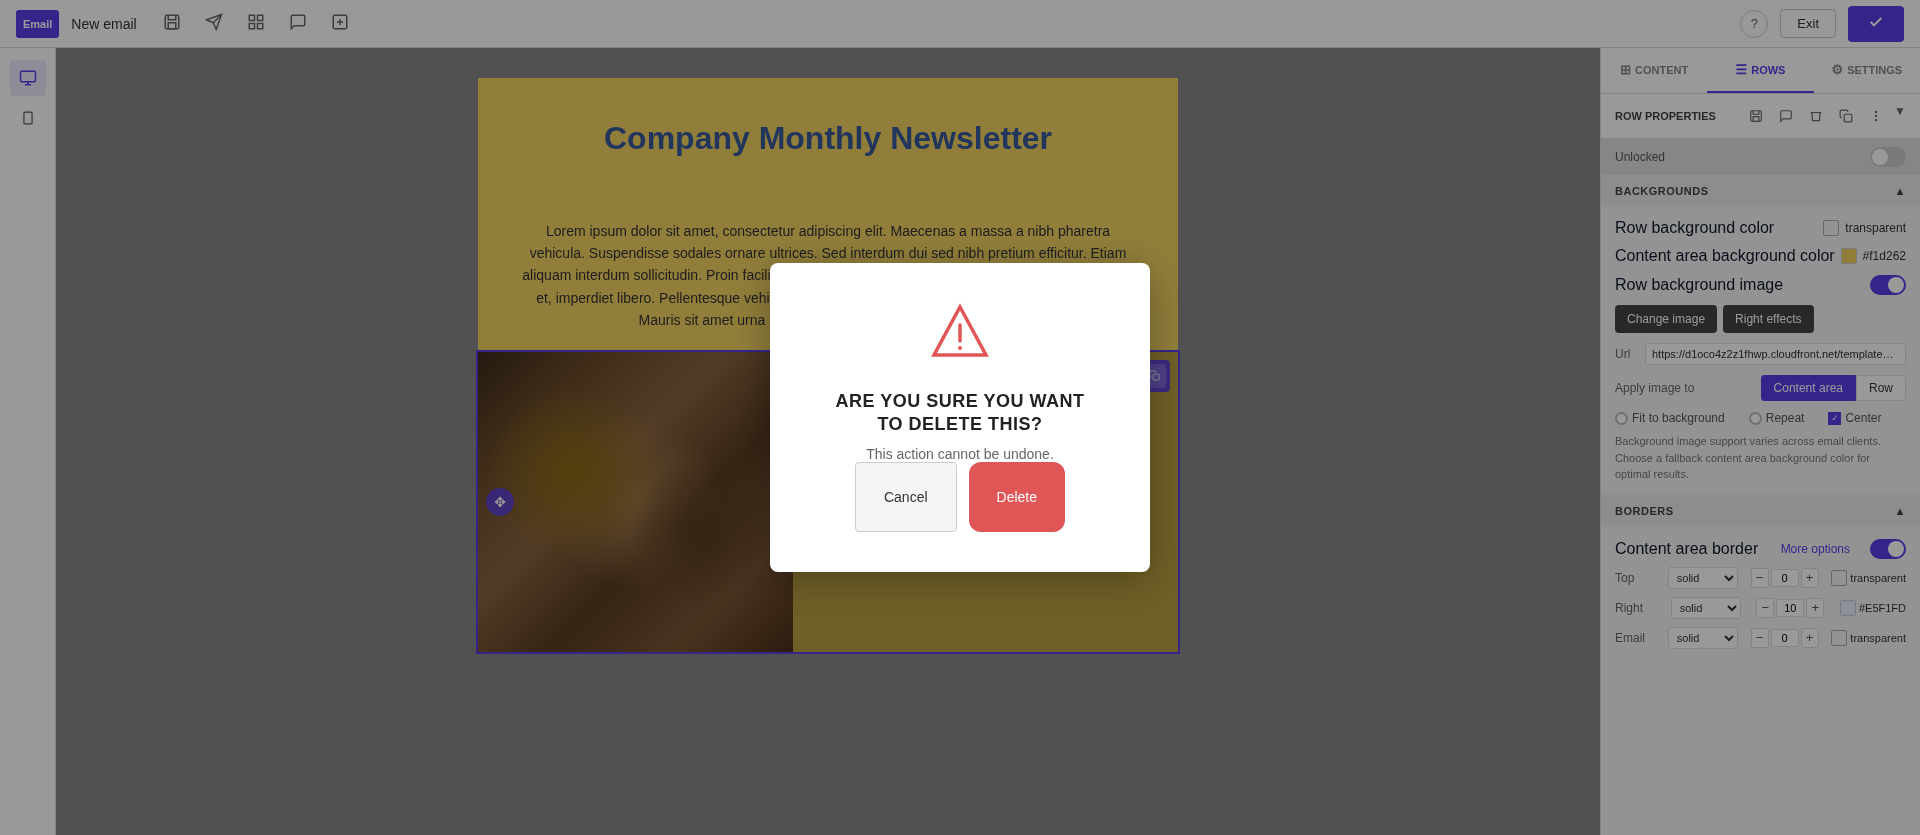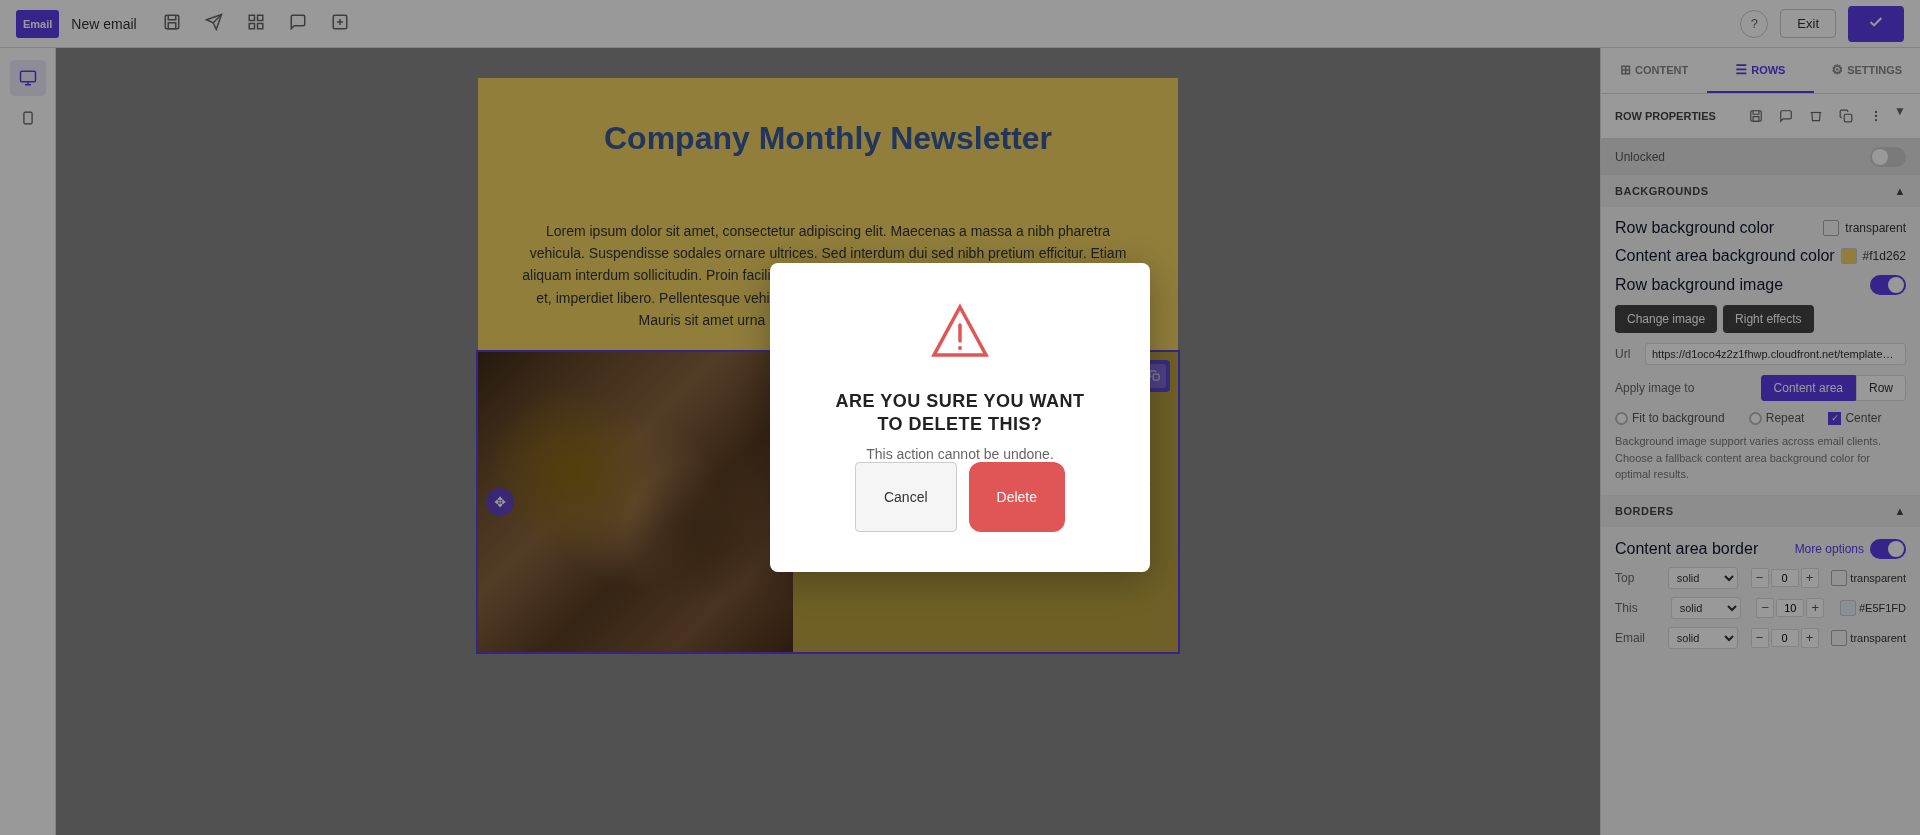--- a/index.html
+++ b/index.html
@@ -524,21 +524,21 @@
     
     .more-options-row {
       display: flex;
       align-items: center;
       justify-content: space-between;
       margin-bottom: 8px;
     }
     .more-options-right {
       display: flex;
       align-items: center;
-      gap: 6px;
+      gap: 20px;
       justify-content: center;
     }
 
     
     .overlay {
       position: fixed;
       inset: 0;
       background: rgba(0,0,0,0.4);
       z-index: 100;
       display: flex;
@@ -869,21 +869,21 @@
           <input class="border-num" value="0" readonly="" style="">
           <button class="border-pm">+</button>
         </div>
         <div style="display:flex;align-items:center;gap:3px;">
           <div class="border-color-swatch" style="background: transparent; border: 1px solid #aaa;"></div>
           <span class="border-color-text">transparent</span>
         </div>
       </div>
 
       <div class="border-row">
-        <span class="border-label">This</span>
+        <span class="border-label">Right</span>
         <select class="border-select">
           <option>solid</option>
         </select>
         <div class="border-minus-plus">
           <button class="border-pm">−</button>
           <input class="border-num" value="10" readonly="" style="">
           <button class="border-pm">+</button>
         </div>
         <div style="display:flex;align-items:center;gap:3px;">
           <div class="border-color-swatch" style="background: #E5F1FD;"></div>

